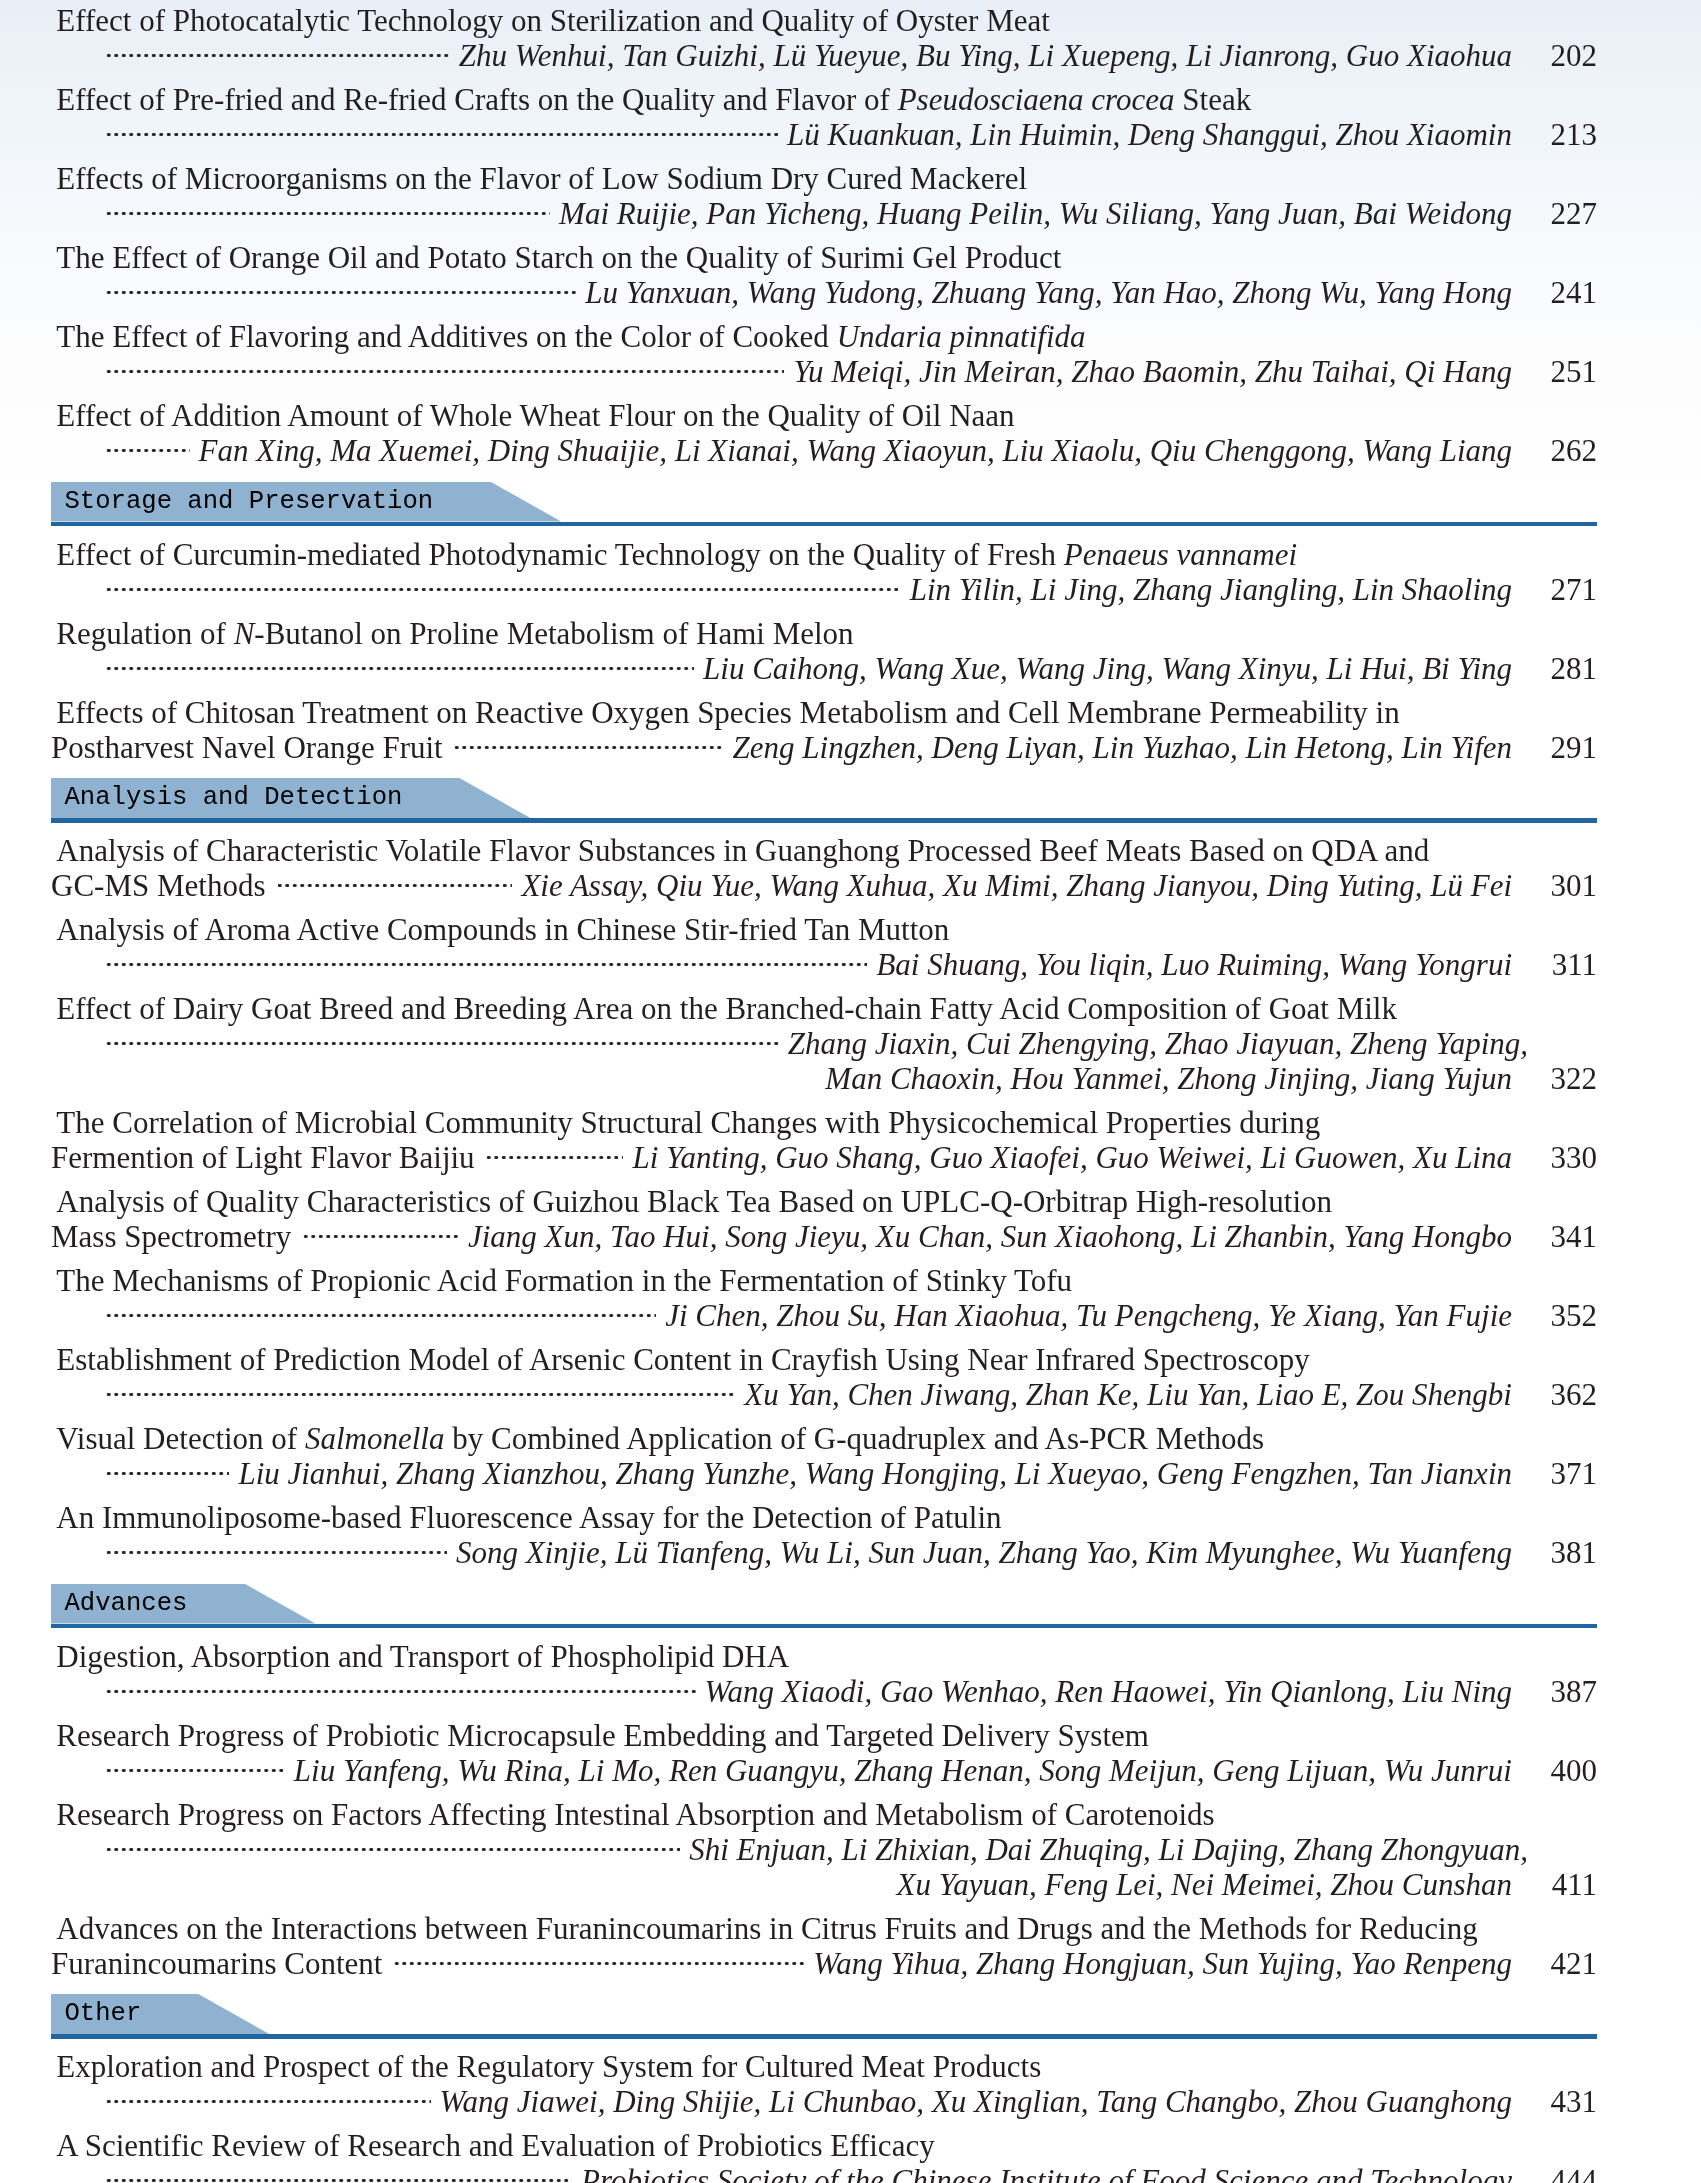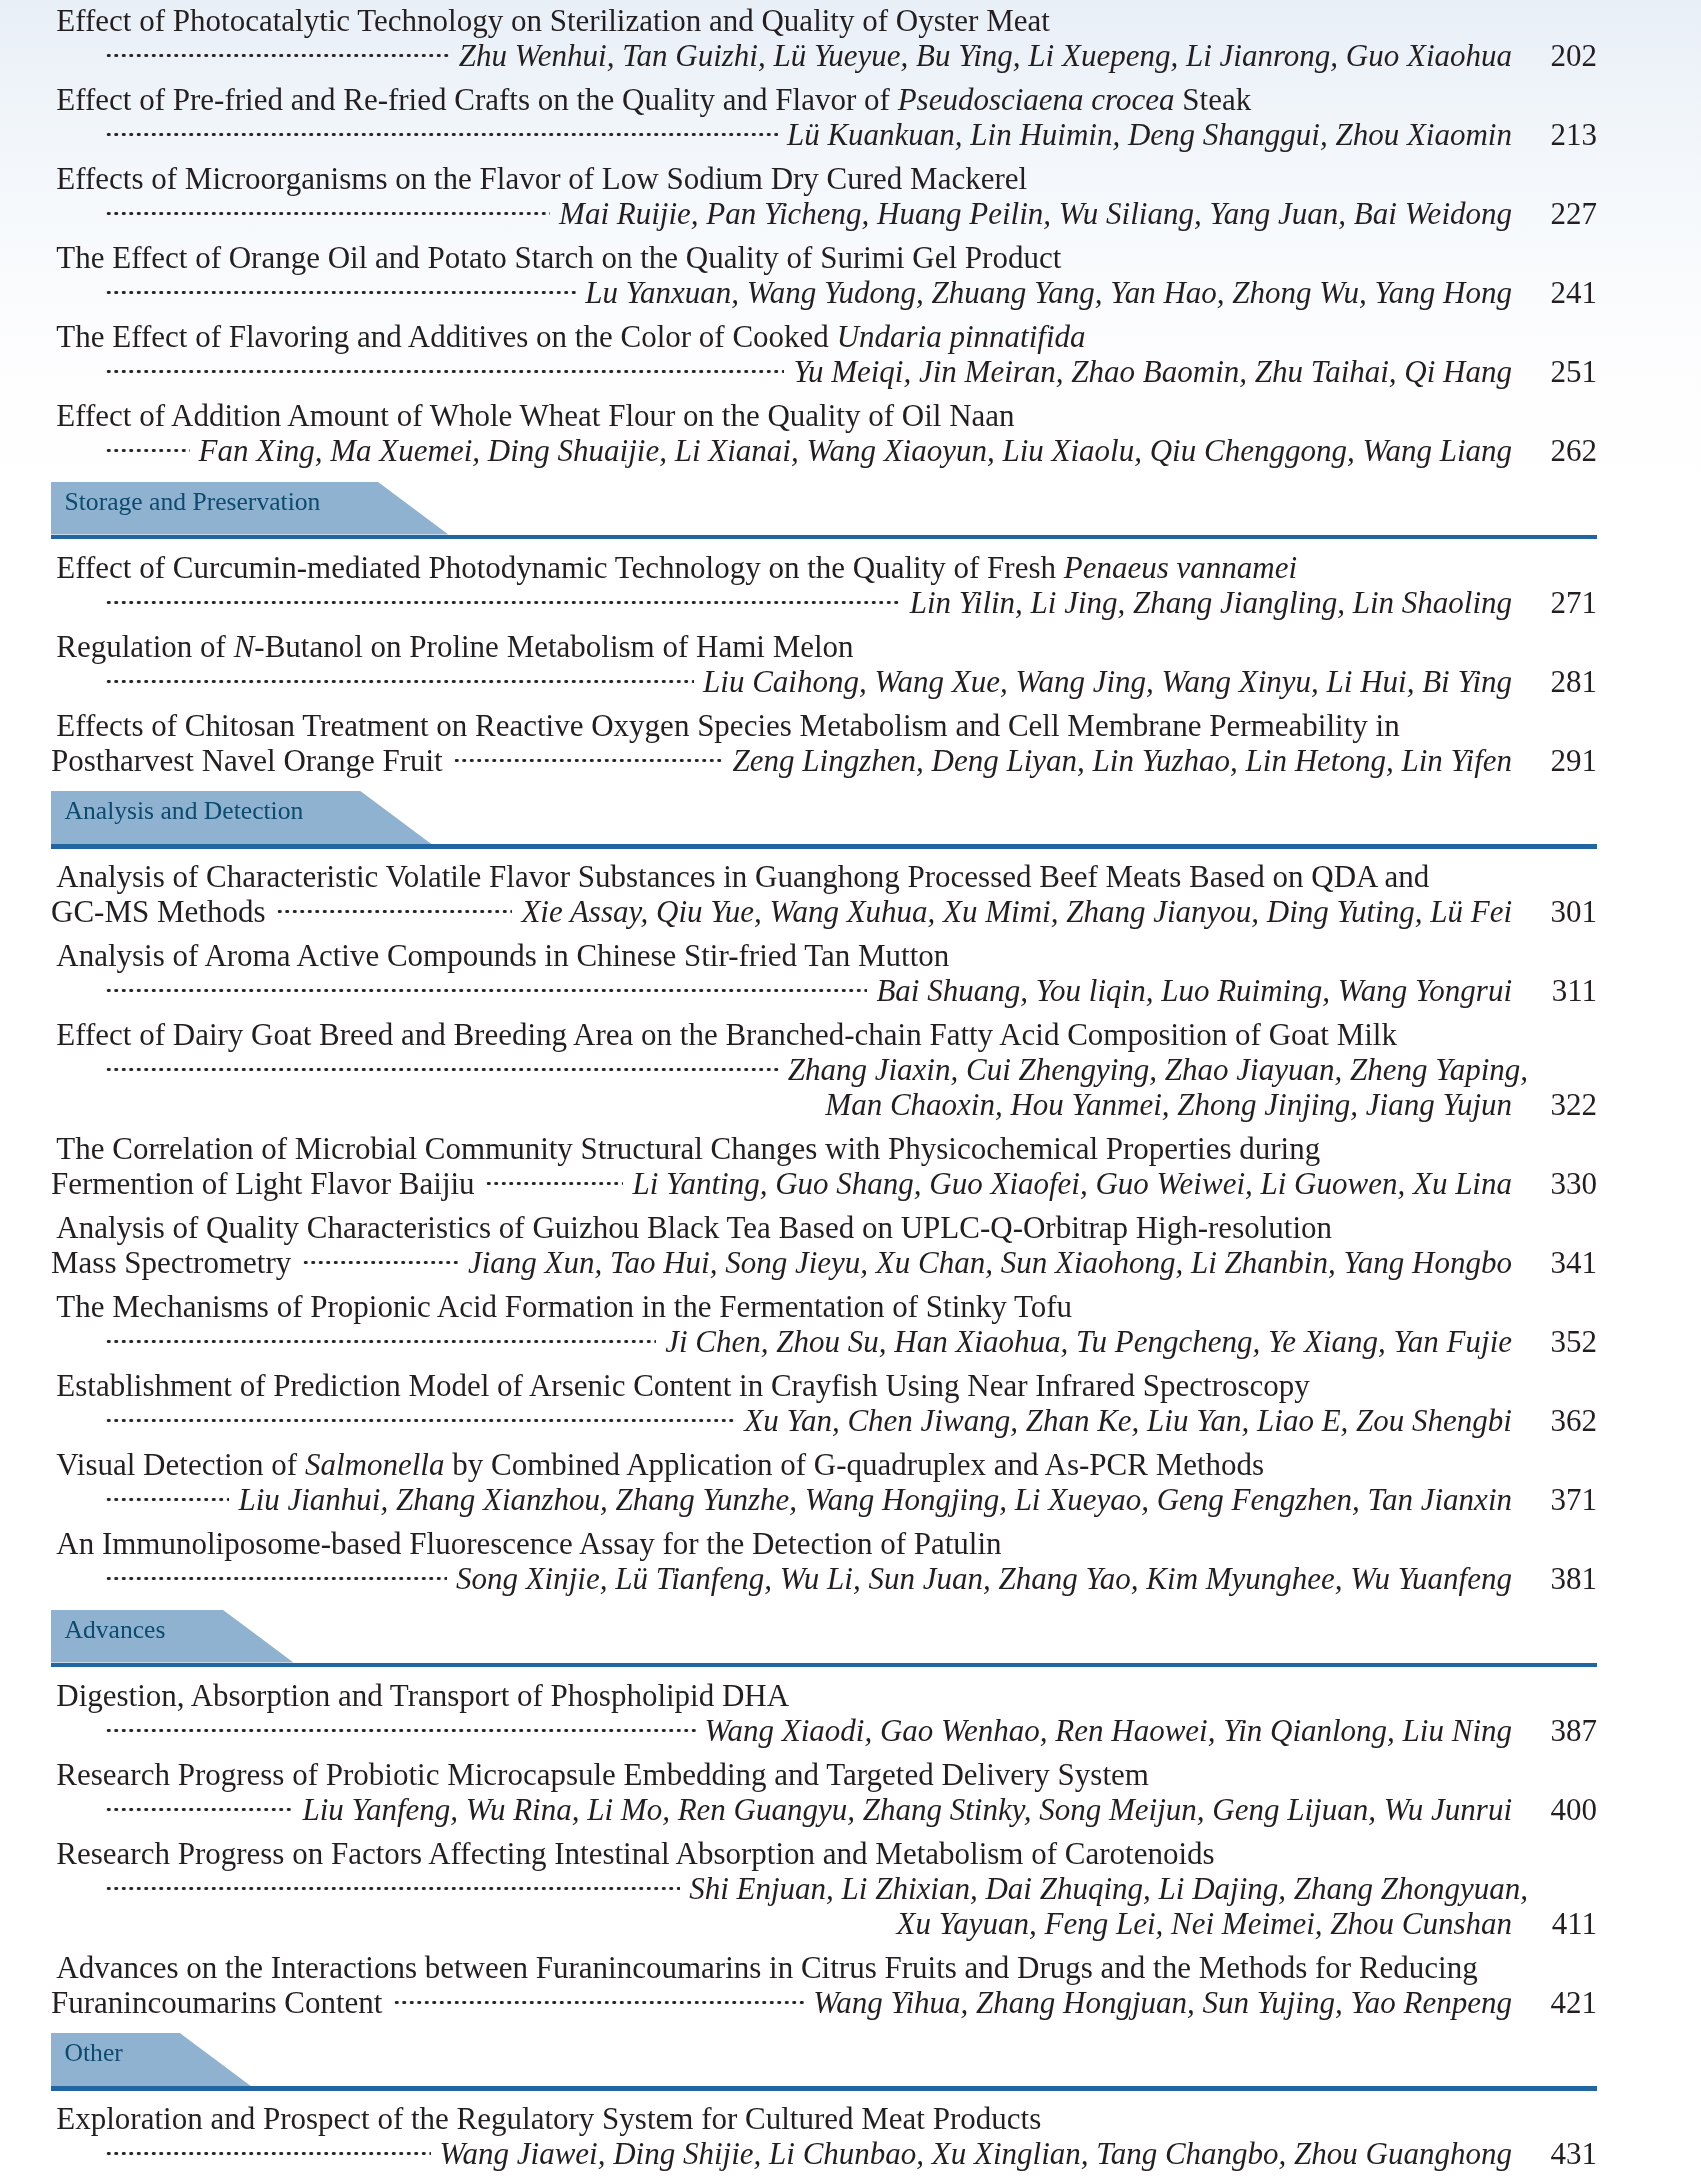--- a/index.html
+++ b/index.html
@@ -52,26 +52,26 @@
     flex:none;
     min-width:50px;
     margin-left:35px;
     text-align:right;
     white-space:nowrap;
   }
   .pagespacer{flex:none;width:69px;}
   .banner{margin:13.5px 0 10.5px;}
   .banner-shape{
     display:inline-block;
-    height:53px;
+    height:40px;
     line-height:39px;
     padding:0 128px 0 13.5px;
     background:#8fb2d1;
-    color:#0c4a6e;
-    font-family:Liberation Serif, serif;
+    color:#000000;
+    font-family:Liberation Mono, monospace;
     font-size:25.6px;
     clip-path:polygon(0 0,calc(100% - 71px) 0,100% 100%,0 100%);
     vertical-align:bottom;
   }
   .banner-rule{height:4.5px;background:#2166a0;}
   .it{font-style:italic;}
 </style>
 </head>
 <body>
 
@@ -254,21 +254,21 @@
           <div class="leader"></div>
           <span class="authors">Wang Xiaodi, Gao Wenhao, Ren Haowei, Yin Qianlong, Liu Ning</span>
           <div class="pagenum">387</div>
         </div>
       </div>
       <div class="entry">
         <div class="tline"><span class="">Research Progress of Probiotic Microcapsule Embedding and Targeted Delivery System</span></div>
         <div class="row">
           <div class="indent"></div>
           <div class="leader"></div>
-          <span class="authors">Liu Yanfeng, Wu Rina, Li Mo, Ren Guangyu, Zhang Stinky, Song Meijun, Geng Lijuan, Wu Junrui</span>
+          <span class="authors">Liu Yanfeng, Wu Rina, Li Mo, Ren Guangyu, Zhang Henan, Song Meijun, Geng Lijuan, Wu Junrui</span>
           <div class="pagenum">400</div>
         </div>
       </div>
       <div class="entry">
         <div class="tline"><span class="">Research Progress on Factors Affecting Intestinal Absorption and Metabolism of Carotenoids</span></div>
         <div class="row">
           <div class="indent"></div>
           <div class="leader"></div>
           <span class="authors">Shi Enjuan, Li Zhixian, Dai Zhuqing, Li Dajing, Zhang Zhongyuan,</span>
           <div class="pagespacer"></div>

